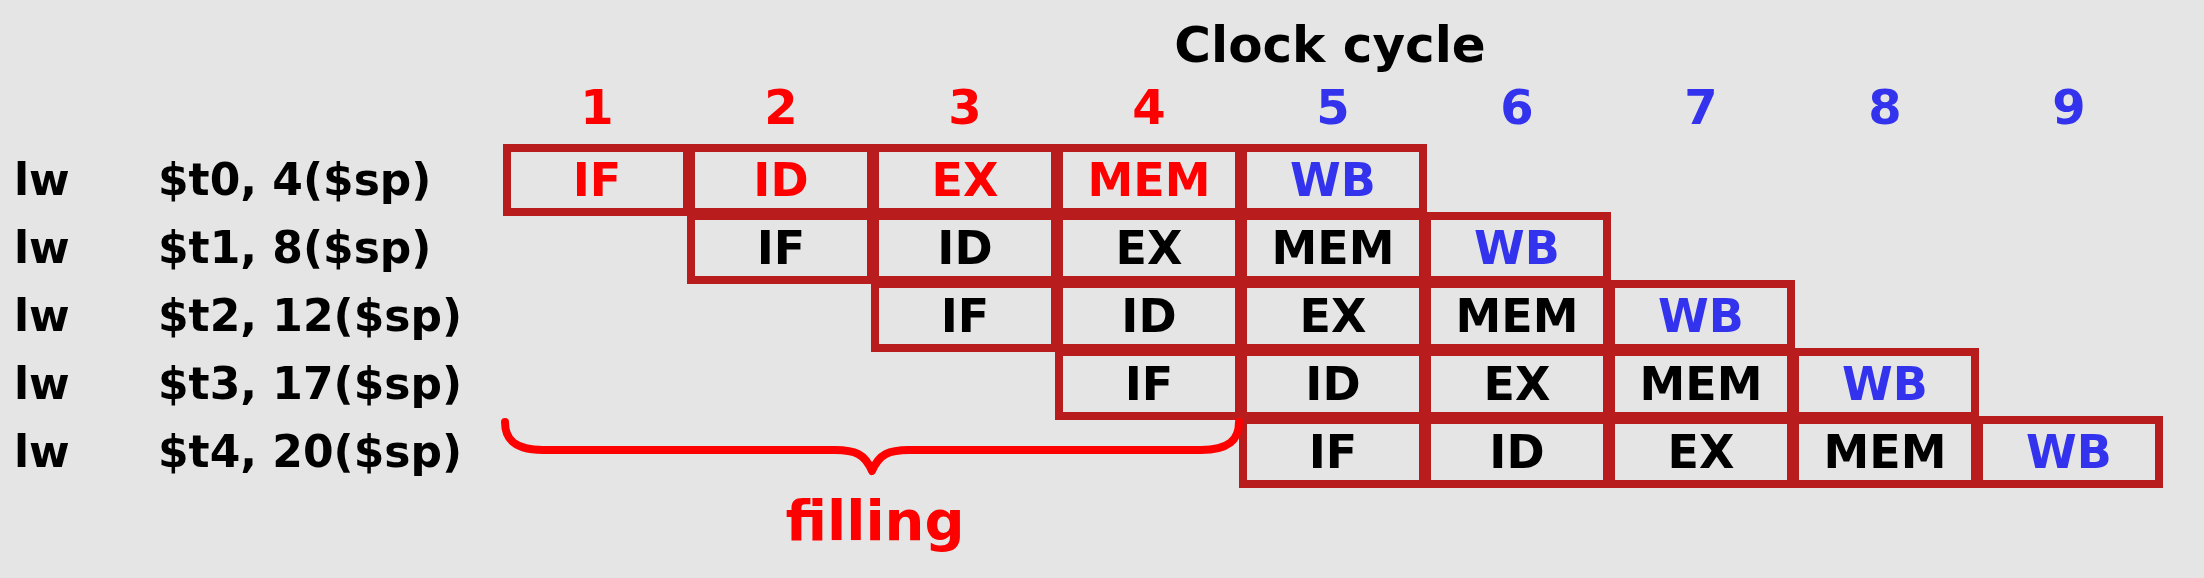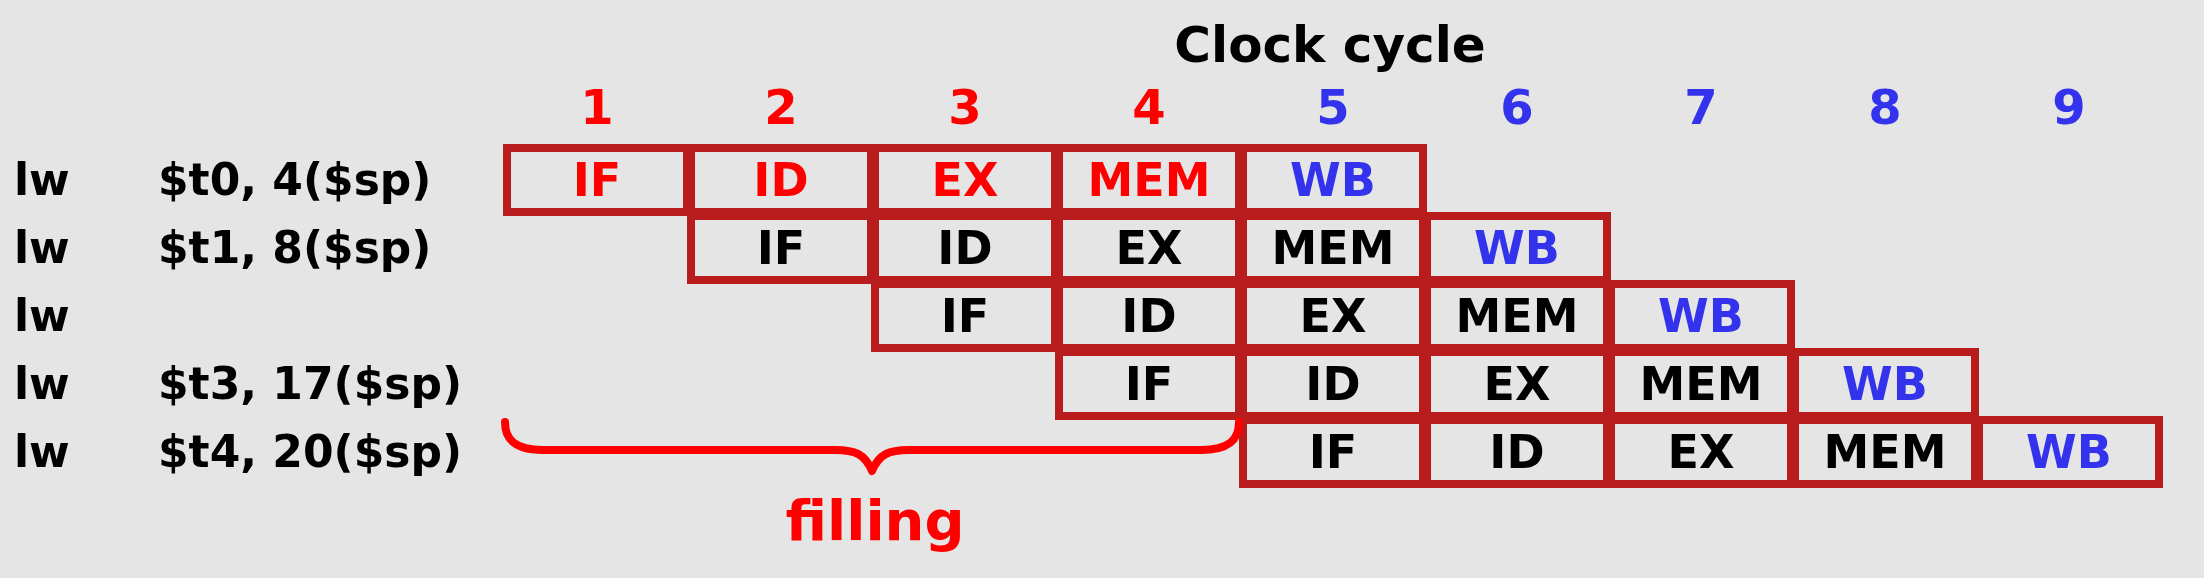--- a/index.html
+++ b/index.html
@@ -81,20 +81,21 @@
       <div class="instr" style="top: 144px;">
         <span class="mn">lw</span>
         <span class="op">$t0, 4($sp)</span>
       </div>
       <div class="instr" style="top: 212px;">
         <span class="mn">lw</span>
         <span class="op">$t1, 8($sp)</span>
       </div>
       <div class="instr" style="top: 280px;">
         <span class="mn">lw</span>
+        <span class="op">$t2, 12($sp)</span>
       </div>
       <div class="instr" style="top: 348px;">
         <span class="mn">lw</span>
         <span class="op">$t3, 17($sp)</span>
       </div>
       <div class="instr" style="top: 416px;">
         <span class="mn">lw</span>
         <span class="op">$t4, 20($sp)</span>
       </div>
     </div>

